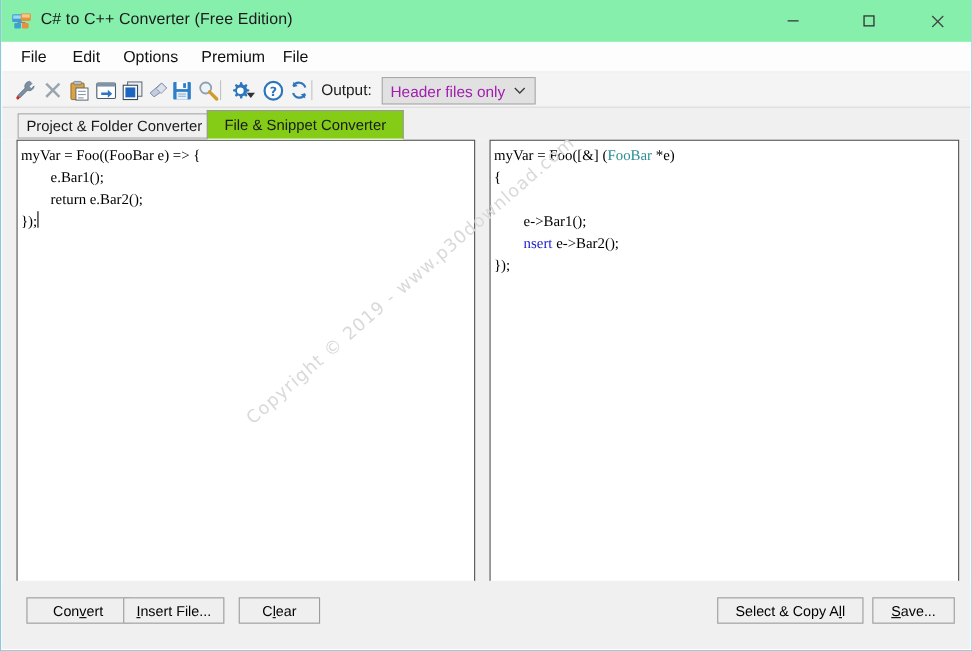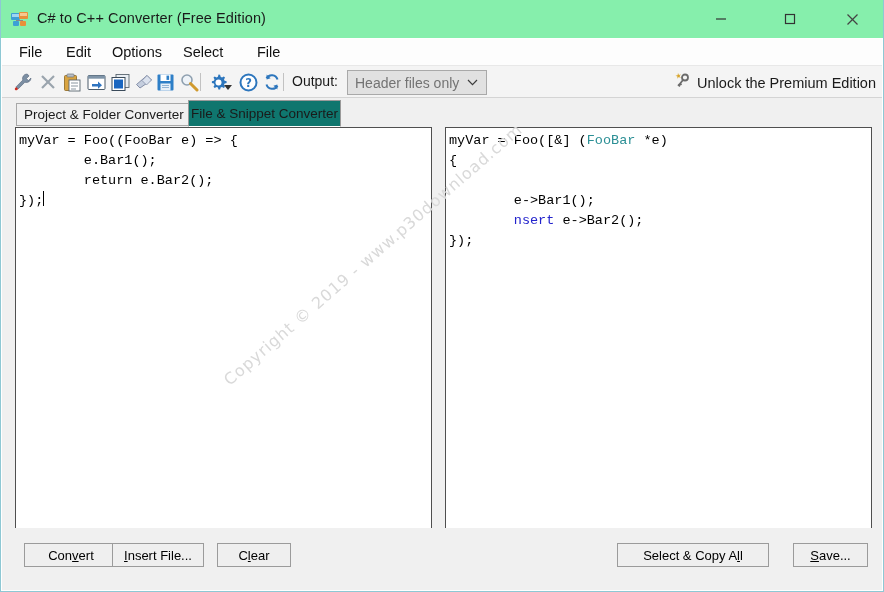--- a/index.html
+++ b/index.html
@@ -99,21 +99,21 @@
   #output-combo {
     position: absolute;
     left: 345px; top: 4px;
     width: 140px; height: 25px;
     background: #e1e1e1;
     border: 1px solid #a9a9a9;
     display: flex; align-items: center;
   }
   #output-combo-text {
     font-size: 14px;
-    color: #737373;
+    color: #a21caf;
     padding-left: 7px;
     flex: 1;
     white-space: nowrap;
   }
   #output-combo-arrow {
     padding-right: 8px;
     display: flex; align-items: center;
   }
   #unlock {
     position: absolute;
@@ -145,22 +145,22 @@
     left: 14px; top: 5px;
     height: 23px;
     padding: 0 7px;
     background: #f0f0f0;
     border: 1px solid #a8a8a8;
     border-bottom: 1px solid #a8a8a8;
   }
   #tab-file {
     left: 186px; top: 2px;
     height: 27px;
-    padding: 0 2px;
-    background: #0f766e;
+    padding: 0 15px;
+    background: #84cc16;
     border: 1px solid #9a9a9a;
     border-bottom: 1px solid #ffffff;
     z-index: 5;
   }
 
   
   #content {
     position: absolute;
     left: 1px; top: 127px; right: 1px; bottom: 1px;
     background: #f0f0f0;
@@ -179,21 +179,21 @@
   #splitter {
     position: absolute;
     left: 432px; top: 0;
     width: 8px; height: 403px;
     background: #f0f0f0;
   }
 
   .code-text {
     position: absolute;
     left: 3px; top: 3px;
-    font-family: Liberation Mono, monospace;
+    font-family: Liberation Serif, serif;
     font-size: 13.5px;
     line-height: 20px;
     color: #000000;
     white-space: pre;
   }
   .kw-type { color: #2b8f95; }
   .kw-ctrl { color: #2222cc; }
 
   
   #caret {
@@ -235,21 +235,21 @@
     border: 1px solid #9b9b9b;
     font-size: 13px;
     color: #000000;
     display: flex; align-items: center; justify-content: center;
     white-space: nowrap;
   }
   .btn u { text-decoration: underline; }
   #btn-convert     { left: 22px;  width: 94px; }
   #btn-insert-file { left: 110px; width: 92px; }
   #btn-clear       { left: 215px; width: 74px; }
-  #btn-select-copy { right: 113px; width: 152px; text-align: right; }
+  #btn-select-copy { right: 97px; width: 133px; text-align: right; }
   #btn-save        { right: 14px;  width: 75px; }
 </style>
 </head>
 <body>
 
 <div id="window">
 
   <div id="titlebar">
     <span id="title-icon">
       <svg width="18" height="15" viewBox="0 0 18 15">
@@ -279,21 +279,21 @@
         <line x1="1.5" y1="1.5" x2="11.5" y2="11.5" stroke="#444" stroke-width="1.2"></line>
         <line x1="11.5" y1="1.5" x2="1.5" y2="11.5" stroke="#444" stroke-width="1.2"></line>
       </svg>
     </div>
   </div>
 
   <div id="menubar">
     <div class="menu-item" style="left:10px">File</div>
     <div class="menu-item" style="left:57px">Edit</div>
     <div class="menu-item" style="left:103px">Options</div>
-    <div class="menu-item" style="left:174px">Select</div>
+    <div class="menu-item" style="left:174px">Premium</div>
     <div class="menu-item" style="left:248px">File</div>
   </div>
 
   <div id="toolbar">
 
     <div class="tool-btn" style="left:8px">
       <svg width="20" height="20" viewBox="0 0 20 20">
         <path d="M14 2 a4.5 4.5 0 0 0 -4.2 6.1 L3 14.9 l2.1 2.1 l6.8-6.8 A4.5 4.5 0 0 0 18 6 l-2.6 2.6 l-2-2 L16 4 a4.5 4.5 0 0 0 -2-2z" fill="#7c8fa3" stroke="#55657a" stroke-width="0.6"></path>
         <path d="M3.2 15 l1.9 1.9 l-1 1 a1.3 1.3 0 0 1 -1.9-1.9z" fill="#cc2b20"></path>
       </svg>
@@ -394,30 +394,20 @@
 
     <div id="output-combo">
       <span id="output-combo-text">Header files only</span>
       <span id="output-combo-arrow">
         <svg width="11" height="7" viewBox="0 0 11 7">
             <path d="M1 1 L5.5 5.6 L10 1" fill="none" stroke="#3c3c3c" stroke-width="1.2"></path>
           </svg>
       </span>
     </div>
 
-    <div id="unlock">
-      <span>
-        <svg width="17" height="17" viewBox="0 0 17 17">
-          <circle cx="11" cy="5.5" r="3" fill="none" stroke="#6b6b6b" stroke-width="1.8"></circle>
-          <path d="M9 8 L4.5 13.5 M5.5 11 L7.5 12.8 M4 12.5 L6 14.3" stroke="#6b6b6b" stroke-width="1.8" fill="none"></path>
-          <path d="M4 1 L4.9 3 L7 2.5 L5.5 4.1 L6.8 5.9 L4.7 5.1 L3.4 6.7 L3.5 4.6 L1.5 3.8 L3.6 3.2 z" fill="#d7a327"></path>
-        </svg>
-      </span>
-      <span id="unlock-text">Unlock the Premium Edition</span>
-    </div>
   </div>
 
   <div id="tabstrip">
     <div class="tab" id="tab-project">Project &amp; Folder Converter</div>
     <div class="tab" id="tab-file">File &amp; Snippet Converter</div>
   </div>
 
   <div id="content">
 
     <div class="code-panel" id="panel-left">

